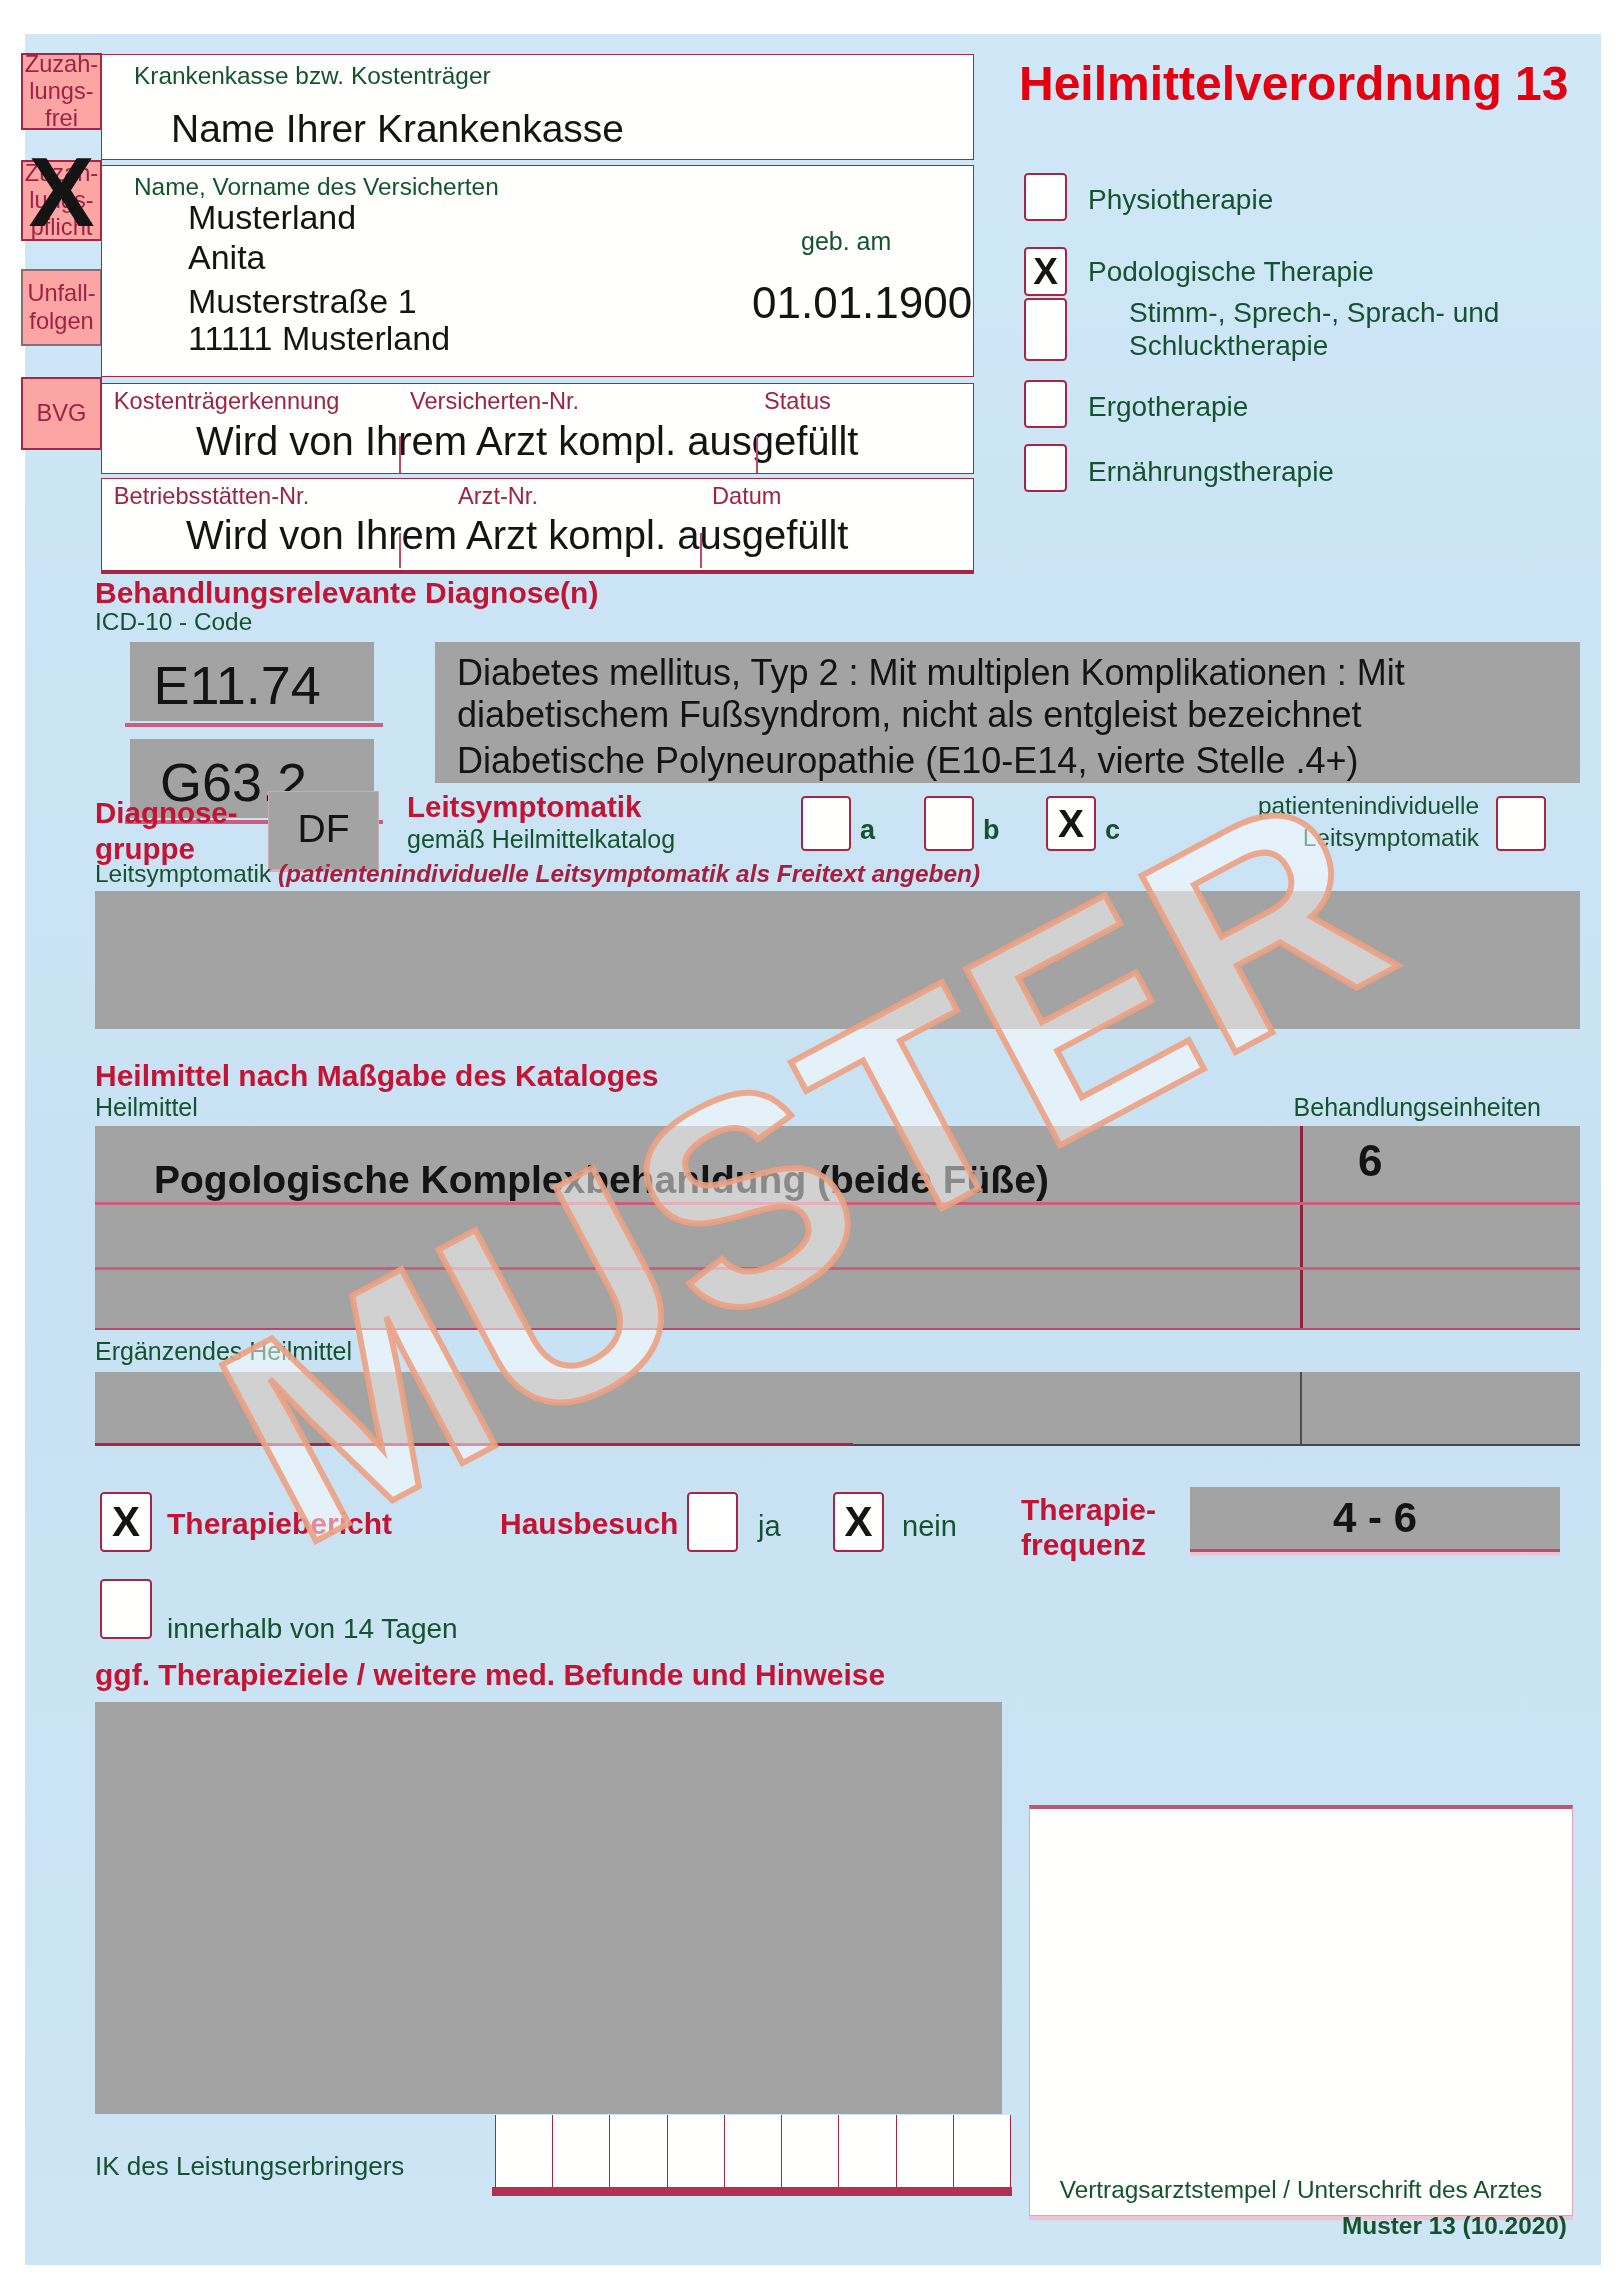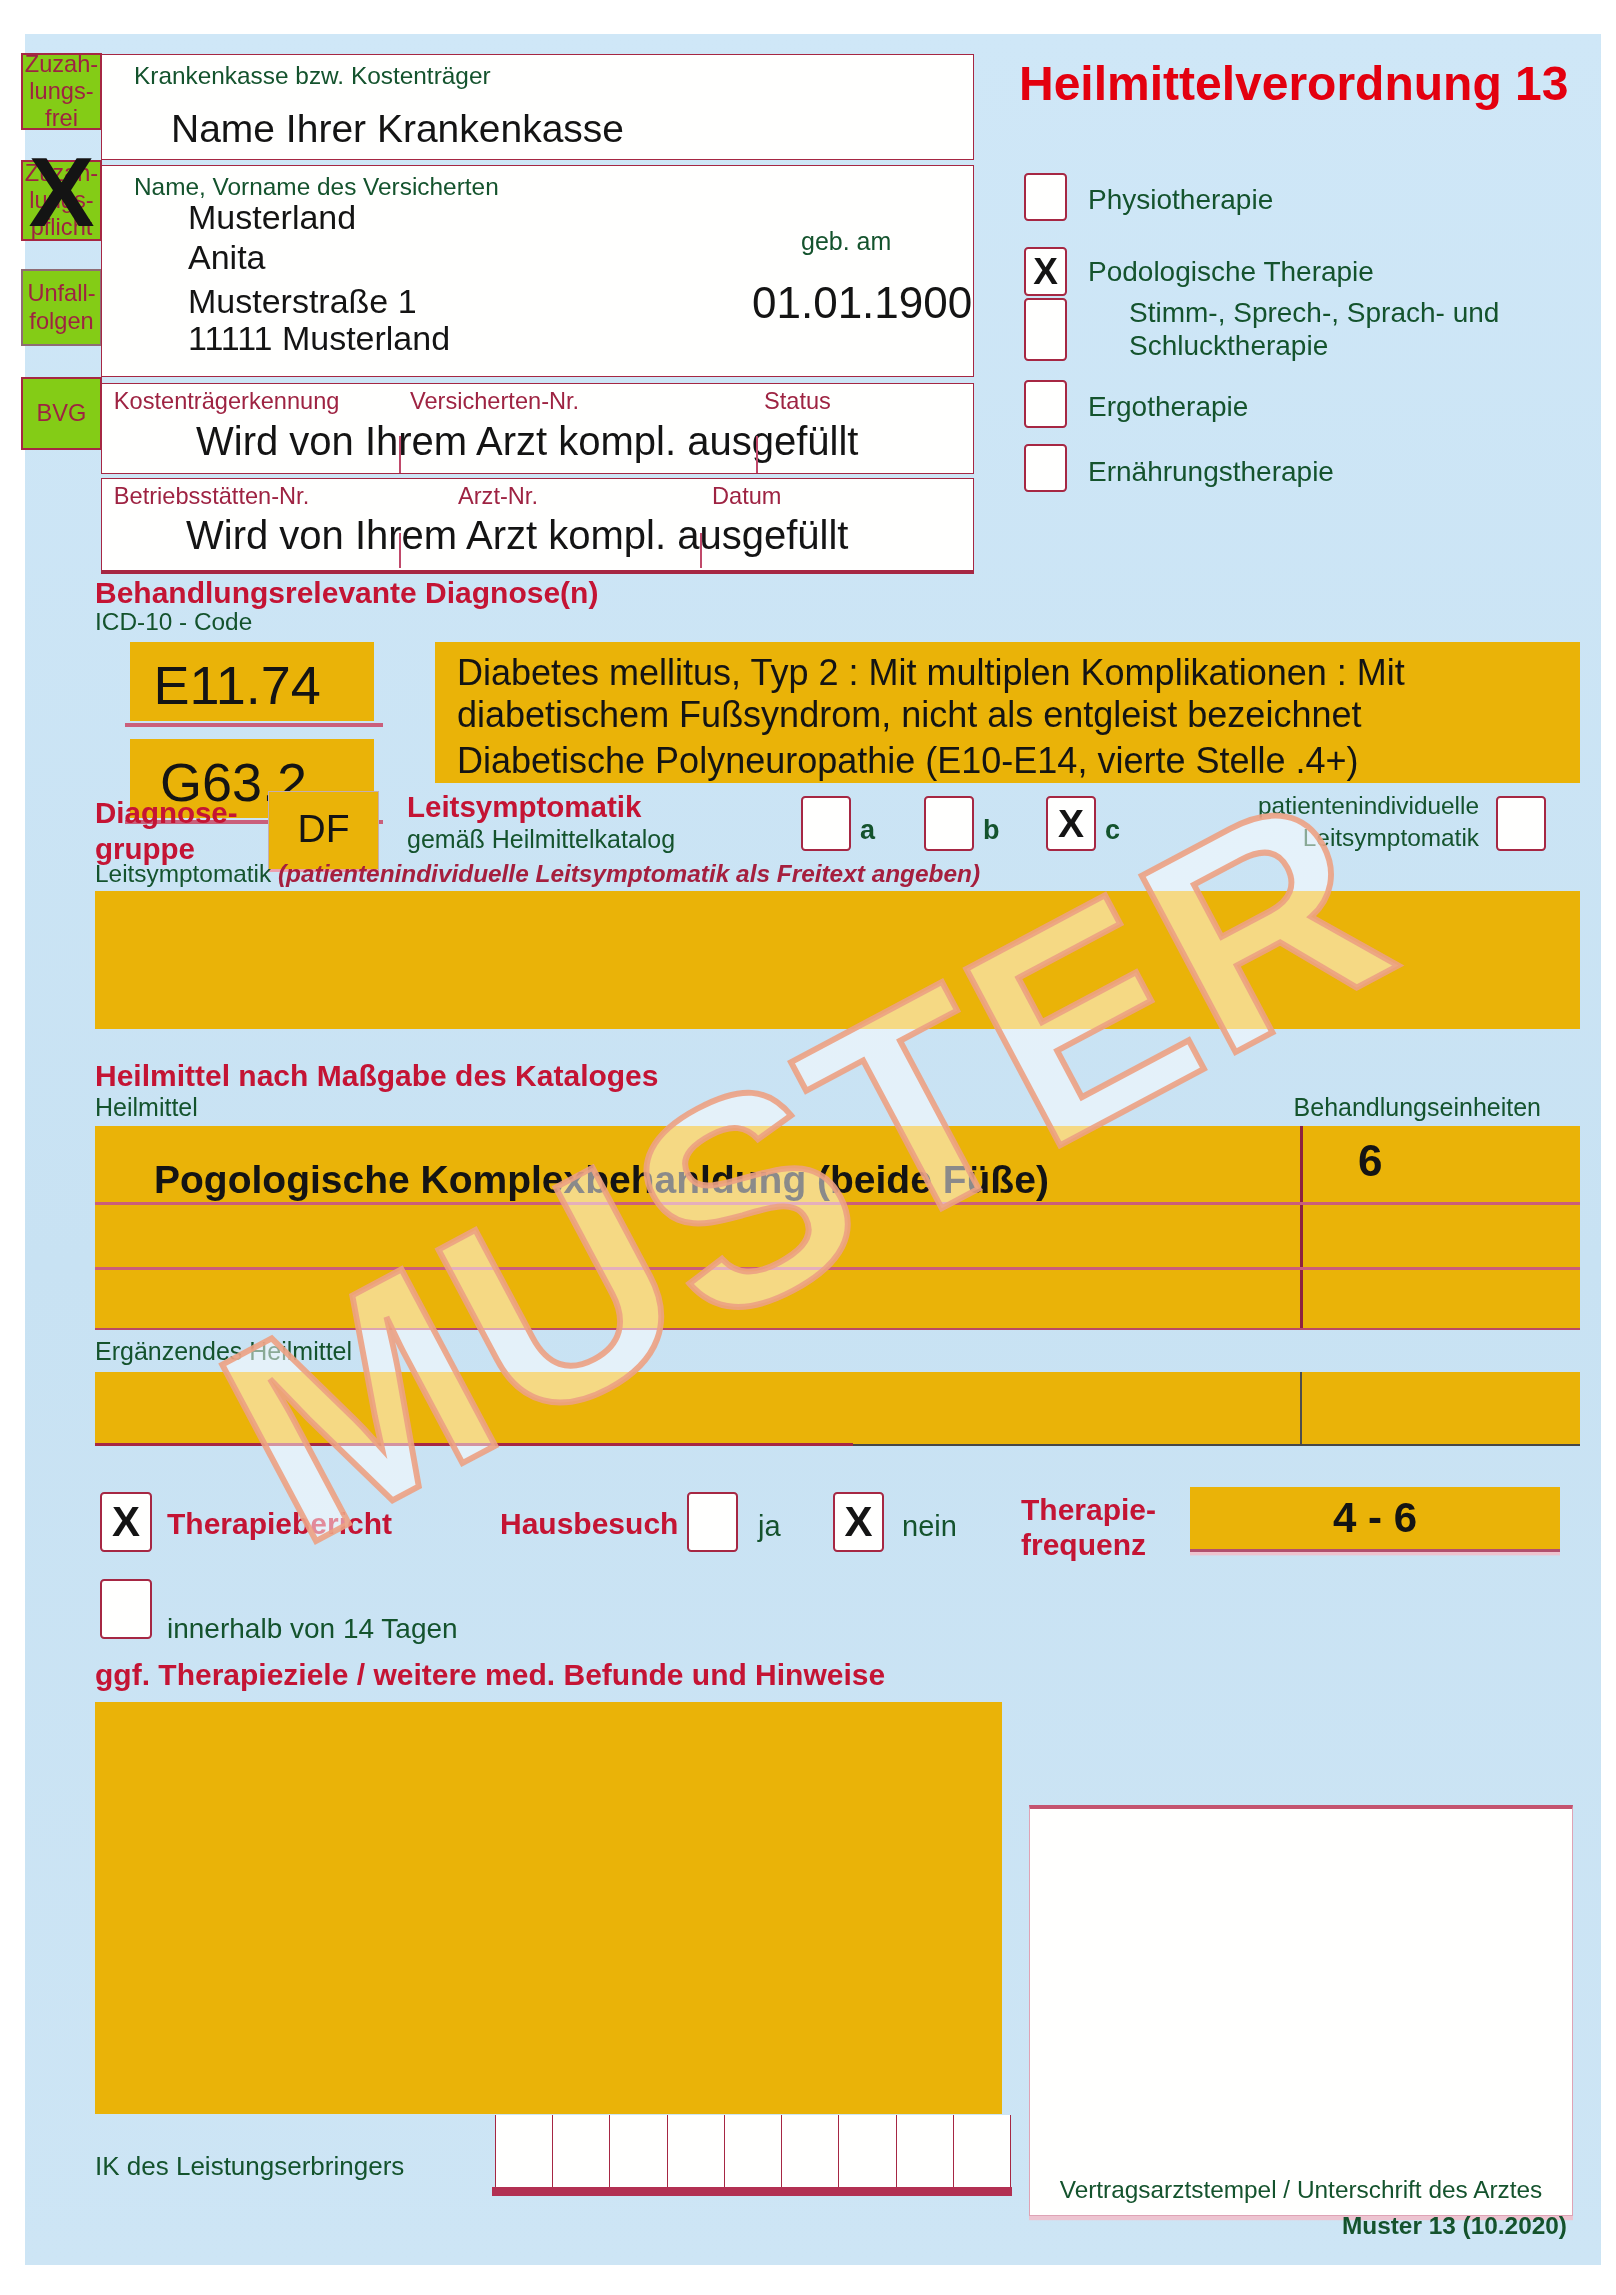--- a/index.html
+++ b/index.html
@@ -6,23 +6,23 @@
   #page{position:relative;width:1616px;height:2295px;background:#ffffff;overflow:hidden;
         font-family:"Liberation Sans","DejaVu Sans",sans-serif;}
   #form-bg{position:absolute;left:25px;top:34px;width:1576px;height:2231px;
            background:linear-gradient(180deg,#cfe7f7 0%,#c8e2f3 55%,#cde5f5 100%);}
   .abs{position:absolute;}
   .lbl{color:#14532d;font-size:24.4px;line-height:1.12;}
   .lbl-sm{color:#9e2342;font-size:23.6px;}
   .hdr{color:#c41434;font-weight:bold;font-size:30px;}
   .val{color:#141414;}
   .prel{white-space:pre-line;}
-  .wbox{background:#eab308;}
+  .wbox{background:#a3a3a3;}
   .box{background:#fffffe;border:1.7px solid #a62743;}
-  .tab{background:#84cc16;border:2.5px solid #a62743;color:#9e2342;font-size:23.6px;
+  .tab{background:#fca5a5;border:2.5px solid #a62743;color:#9e2342;font-size:23.6px;
        display:flex;align-items:center;justify-content:center;text-align:center;line-height:1.15;}
   .cb{position:absolute;background:#fffffe;border:2.5px solid #a62743;border-radius:4.2px;
       display:flex;align-items:center;justify-content:center;}
   .mark{font-weight:bold;color:#141414;}
   .hline{position:absolute;background:#ca5f7b;}
   .tick{position:absolute;width:1.7px;background:#c0496a;}
   .rowline{position:absolute;left:0;width:100%;height:3.4px;background:#ca5f7b;}
 </style>
 </head>
 <body>

